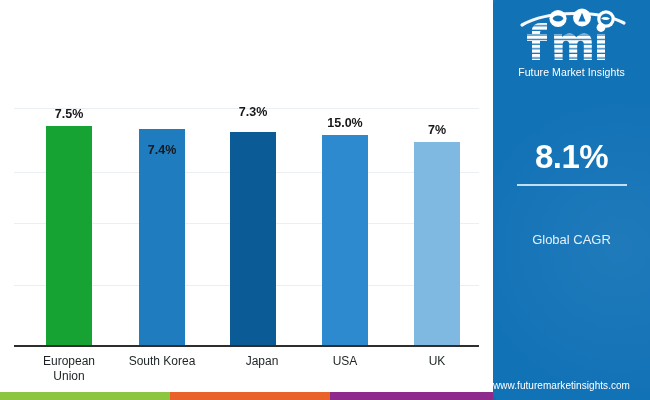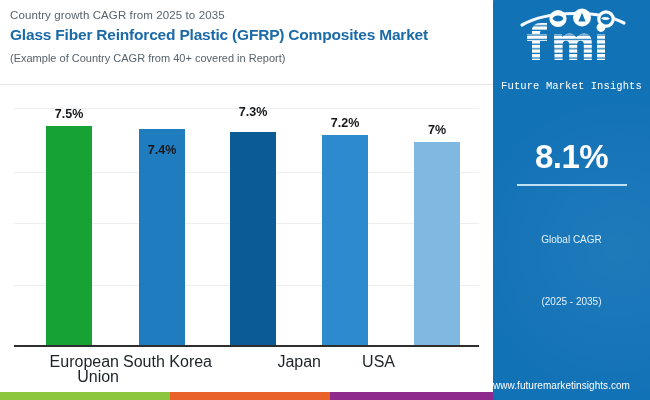--- a/index.html
+++ b/index.html
@@ -105,22 +105,22 @@
   .xlabels {
     position: absolute;
     left: 0;
     top: 347px;
     width: 493px;
     height: 40px;
   }
   .xlabel {
     position: absolute;
     width: 100px;
-    text-align: right;
-    font-size: 16px;
+    text-align: center;
+    font-size: 12px;
     color: #1d2326;
     line-height: 15px;
     top: 7px;
   }
 
   
   .stripe {
     position: absolute;
     left: 0;
     bottom: 0;
@@ -159,23 +159,22 @@
     top: 8px;
     width: 157px;
     height: 72px;
   }
   .logo-svg { display: block; margin: 0 auto; }
   .logo-tag {
     text-align: center;
     font-size: 10.5px;
     color: #ffffff;
     letter-spacing: .1px;
-    margin-top: 16px;
-    white-space: nowrap;
-    font-family: Liberation Mono, monospace;
+    margin-top: 2px;
+    white-space: nowrap;
   }
 
   .cagr-block {
     position: absolute;
     left: 0;
     top: 138px;
     width: 157px;
     text-align: center;
   }
   .cagr-value {
@@ -185,21 +184,21 @@
     letter-spacing: -.5px;
     line-height: 37px;
   }
   .cagr-rule {
     width: 110px;
     height: 2px;
     background: #bfe0f5;
     margin: 9px auto 8px auto;
   }
   .cagr-label {
-    font-size: 10px;
+    font-size: 13px;
     color: #e4f1fb;
     line-height: 17px;
     margin-top: 45px;
   }
 
   .site-url {
     position: absolute;
     left: 0;
     bottom: 9px;
     width: 133px;
@@ -210,53 +209,49 @@
     white-space: nowrap;
   }
 </style>
 </head>
 <body>
 
 <div id="infographic">
 
   <div class="left-panel">
 
-    <div class="header">
-      <div class="kicker">Country growth CAGR from 2025 to 2035</div>
-      <div class="title">Glass Fiber Reinforced Plastic (GFRP) Composites Market</div>
-      <div class="subtitle">(Example of Country CAGR from 40+ covered in Report)</div>
-    </div>
 
     <div class="plot">
       <div class="gridline" style="top:23px"></div>
       <div class="gridline" style="top:87px"></div>
       <div class="gridline" style="top:138px"></div>
       <div class="gridline" style="top:200px"></div>
 
       <div id="bars-layer">
           <div class="bar" style="left: 46px; height: 219px; background: rgb(22, 163, 52);"></div>
           <div class="bar-value" style="left: 29px; top: 22px;">7.5%</div>
           <div class="bar" style="left: 139px; height: 216px; background: rgb(31, 124, 191);"></div>
           <div class="bar-value" style="left: 122px; top: 25px; margin-top: 33px;">7.4%</div>
           <div class="bar" style="left: 230px; height: 213px; background: rgb(11, 92, 150);"></div>
           <div class="bar-value" style="left: 213px; top: 20px;">7.3%</div>
           <div class="bar" style="left: 322px; height: 210px; background: rgb(46, 138, 206);"></div>
-          <div class="bar-value" style="left: 305px; top: 31px;">7.2%</div>
+          <div class="bar-value" style="left: 305px; top: 31px;">15.0%</div>
           <div class="bar" style="left: 414px; height: 203px; background: rgb(127, 184, 224);"></div>
           <div class="bar-value" style="left: 397px; top: 38px;">7%</div>
         </div>
 
       <div class="axis-line"></div>
     </div>
 
     <div class="xlabels" id="xlabels-layer">
         <div class="xlabel" style="left: 19px;">European<br>Union</div>
         <div class="xlabel" style="left: 112px;">South Korea</div>
-        <div class="xlabel" style="left: 221px;">Japan</div>
+        <div class="xlabel" style="left: 212px;">Japan</div>
         <div class="xlabel" style="left: 295px;">USA</div>
+        <div class="xlabel" style="left: 387px;">UK</div>
       </div>
 
     <div class="stripe" id="stripe-layer">
         <span style="left: 0px; width: 170px; background: rgb(140, 198, 62);"></span>
         <span style="left: 170px; width: 160px; background: rgb(232, 98, 42);"></span>
         <span style="left: 330px; width: 163px; background: rgb(142, 42, 140);"></span>
       </div>
   </div>
 
   <div class="right-panel">
@@ -288,18 +283,17 @@
         <path d="M89 26 h8 v26 h-8 z" fill="url(#stripes)"></path>
         <circle cx="93" cy="19.5" r="4.4" fill="#ffffff"></circle>
       </svg>
       <div class="logo-tag">Future Market Insights</div>
     </div>
 
     <div class="cagr-block">
       <div class="cagr-value">8.1%</div>
       <div class="cagr-rule"></div>
       <div class="cagr-label">Global CAGR</div>
-      <div class="cagr-label">(2025 - 2035)</div>
     </div>
 
     <div class="site-url">www.futuremarketinsights.com</div>
   </div>
 </div>
 
 </body></html>

